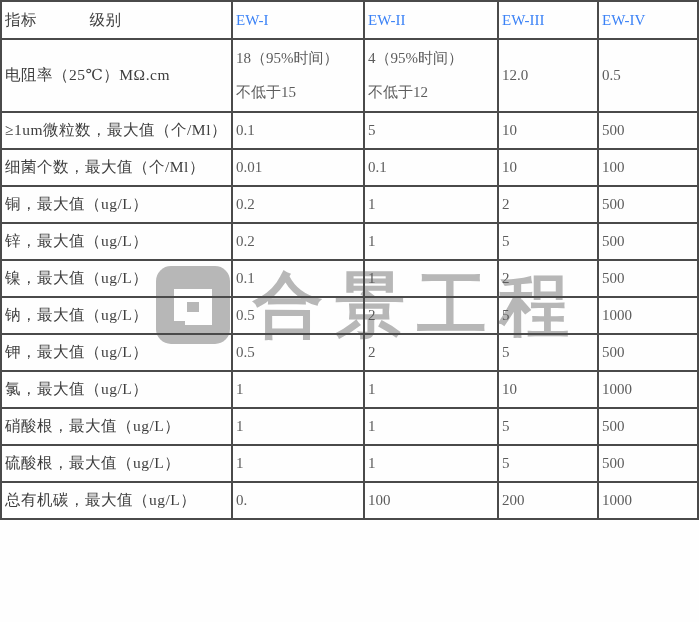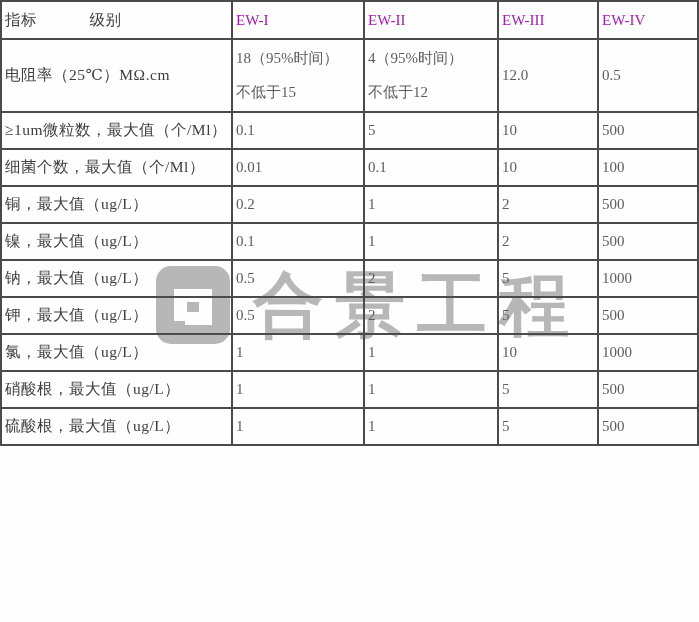--- a/index.html
+++ b/index.html
@@ -56,21 +56,21 @@
     color: #3e3e3e;
     letter-spacing: 0.5px;
     white-space: nowrap;
     margin-top: 8px;
   }
   .value-cell, .col-head {
     font-size: 15px;
     color: #5c5c5c;
     white-space: pre-line;
   }
-  .col-head { color: #a21caf; }
+  .col-head { color: #3b82f6; }
   .tall-row .value-cell { line-height: 2.25; margin-top: 12px; }
   .head-indicator { display: inline-block; }
   .head-level { display: inline-block; margin-left: 48px; }
 </style>
 </head>
 <body>
 
 <div class="page">
 
   <div class="watermark">
@@ -130,20 +130,27 @@
           <td class="value-cell">100</td>
         </tr>
         <tr>
           <td class="label-cell">铜，最大值（ug/L）</td>
           <td class="value-cell">0.2</td>
           <td class="value-cell">1</td>
           <td class="value-cell">2</td>
           <td class="value-cell">500</td>
         </tr>
         <tr>
+          <td class="label-cell">锌，最大值（ug/L）</td>
+          <td class="value-cell">0.2</td>
+          <td class="value-cell">1</td>
+          <td class="value-cell">5</td>
+          <td class="value-cell">500</td>
+        </tr>
+        <tr>
           <td class="label-cell">镍，最大值（ug/L）</td>
           <td class="value-cell">0.1</td>
           <td class="value-cell">1</td>
           <td class="value-cell">2</td>
           <td class="value-cell">500</td>
         </tr>
         <tr>
           <td class="label-cell">钠，最大值（ug/L）</td>
           <td class="value-cell">0.5</td>
           <td class="value-cell">2</td>
@@ -171,16 +178,23 @@
           <td class="value-cell">5</td>
           <td class="value-cell">500</td>
         </tr>
         <tr>
           <td class="label-cell">硫酸根，最大值（ug/L）</td>
           <td class="value-cell">1</td>
           <td class="value-cell">1</td>
           <td class="value-cell">5</td>
           <td class="value-cell">500</td>
         </tr>
+        <tr>
+          <td class="label-cell">总有机碳，最大值（ug/L）</td>
+          <td class="value-cell">0.</td>
+          <td class="value-cell">100</td>
+          <td class="value-cell">200</td>
+          <td class="value-cell">1000</td>
+        </tr>
       </tbody>
   </table>
 
 </div>
 
 </body></html>

